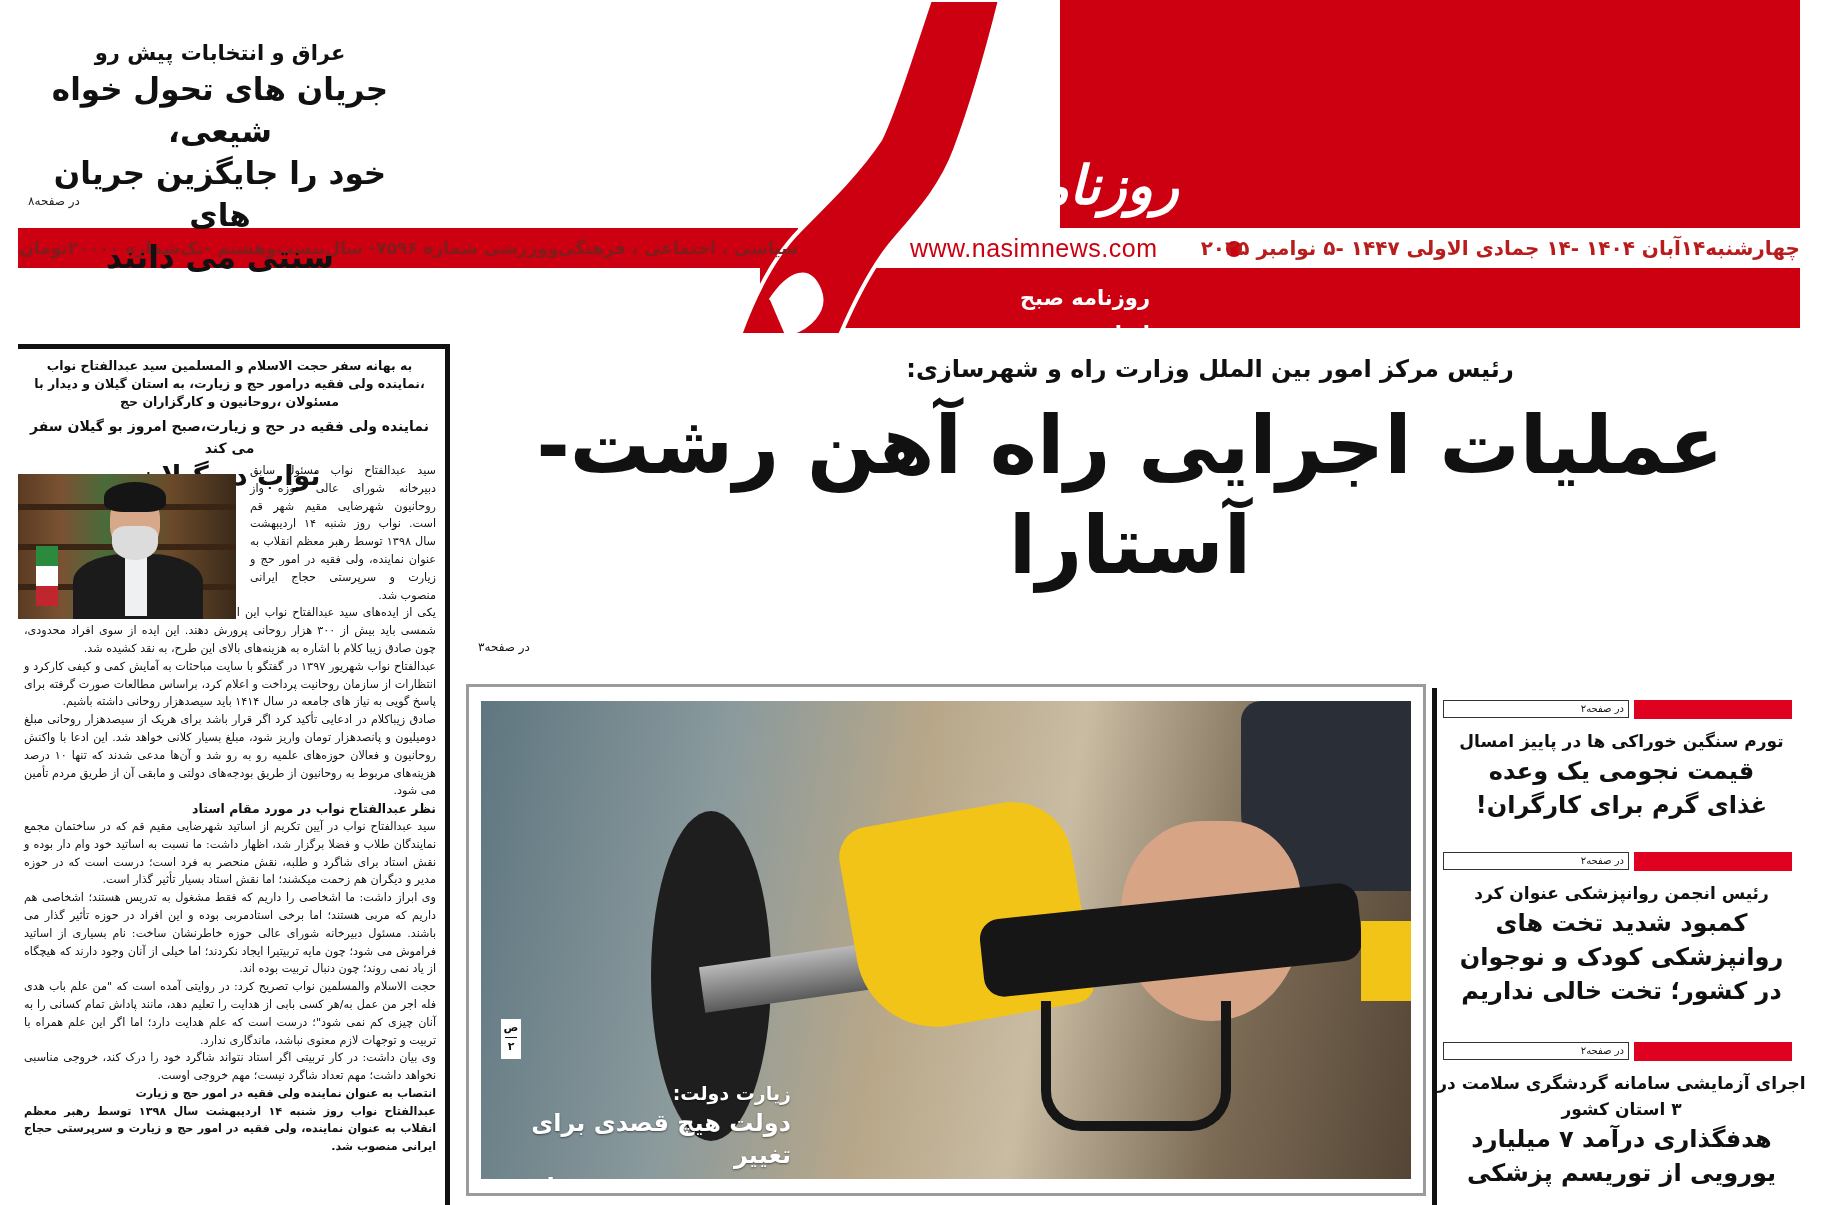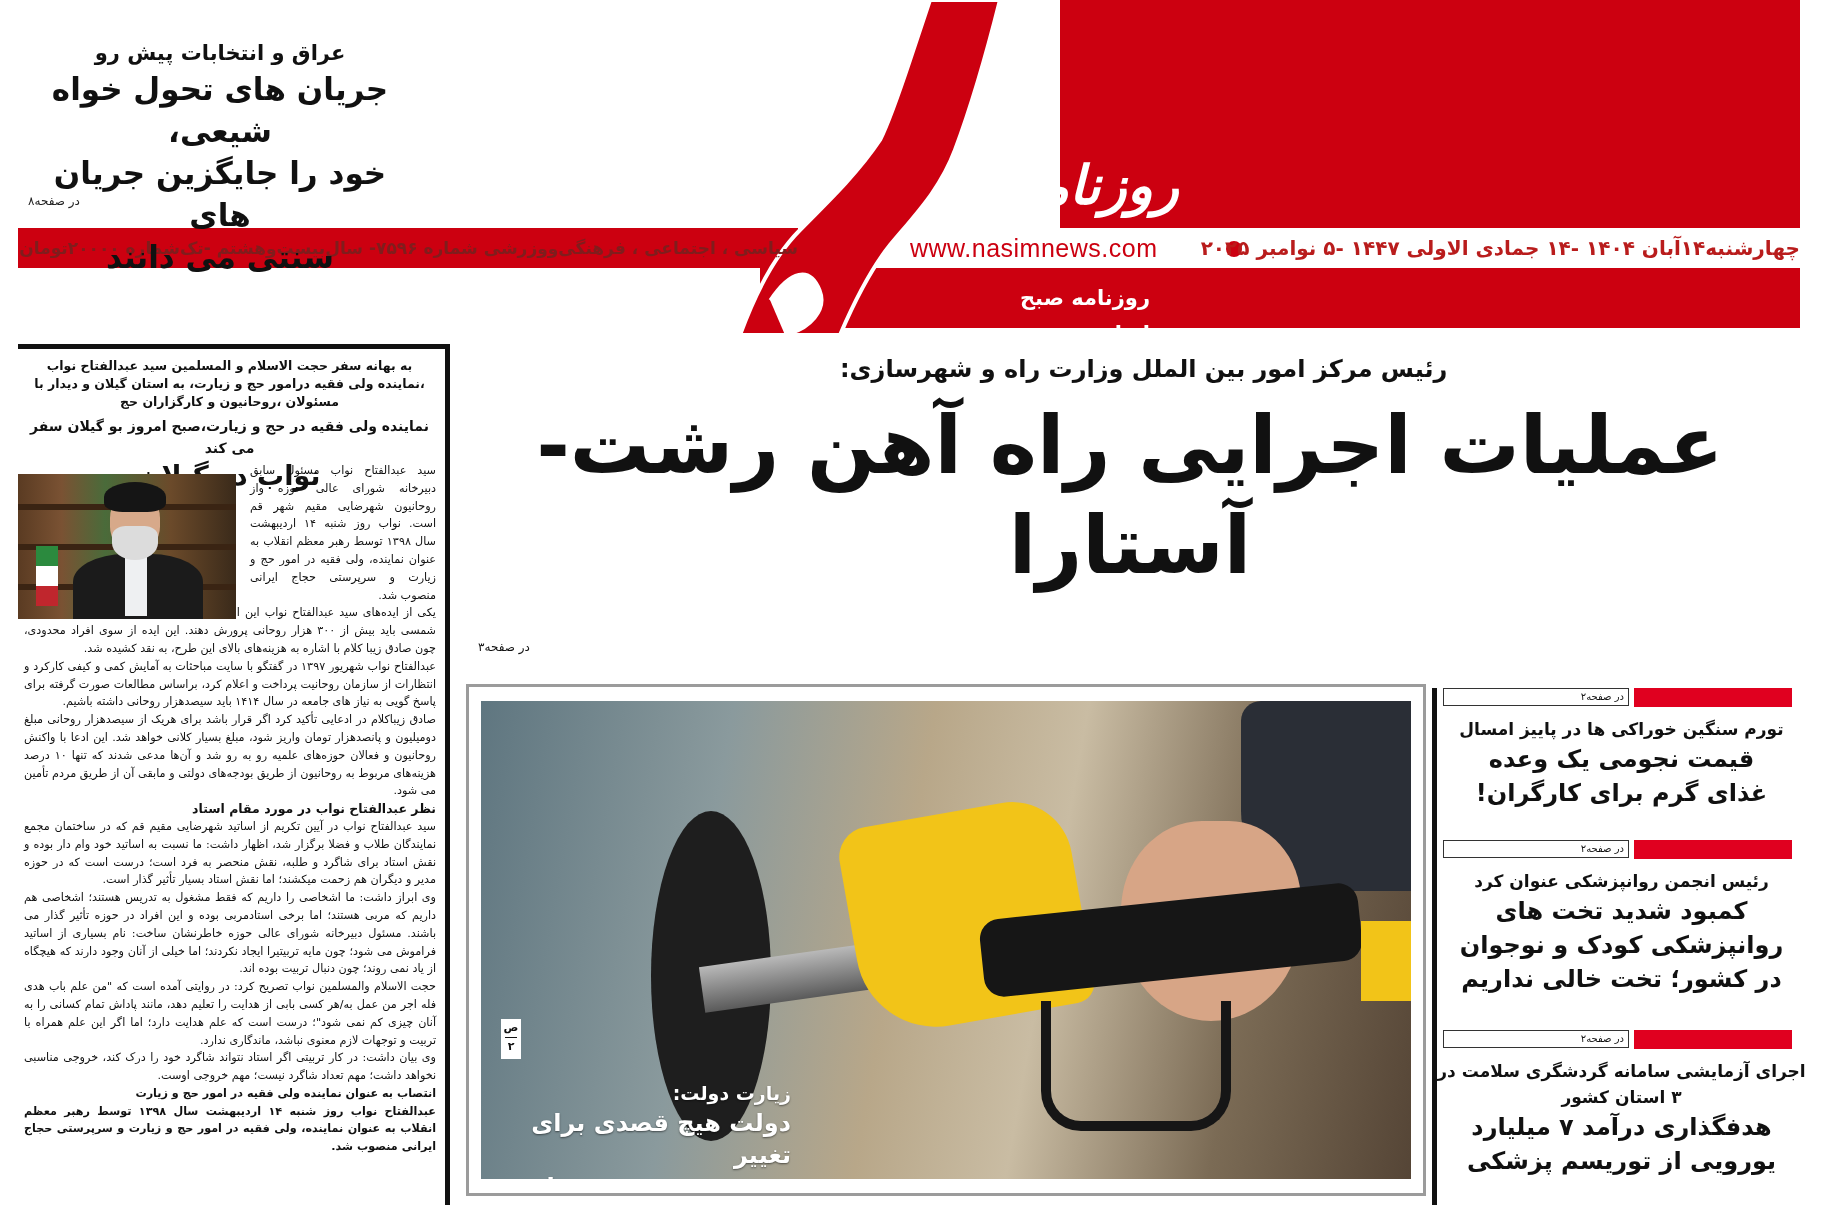--- a/index.html
+++ b/index.html
@@ -107,21 +107,21 @@
     position:absolute; left:6px; top:113px; width:412px;
     font-size:11.2px; line-height:17.8px; text-align:justify;
   }
   #left-body p { margin:0; }
   #left-body .intro { padding-left:226px; }
   #left-body .h { font-weight:bold; font-size:12.5px; }
   #left-body .b { font-weight:bold; }
 
   
   #main-kicker {
-    left:840px; top:352px; width:740px; text-align:left;
+    left:840px; top:352px; width:740px; text-align:center;
     font-size:24px; font-weight:bold; line-height:34px;
   }
   #main-title {
     left:480px; top:396px; width:1300px; text-align:center;
     font-size:80px; font-weight:bold; line-height:100px; letter-spacing:-1px;
   }
   #main-ref { left:478px; top:640px; font-size:12px; }
 
   
   #photo-frame {
@@ -175,21 +175,21 @@
     color:#fff; text-shadow:0 1px 2px rgba(0,0,0,.5);
   }
   #photo-caption .kicker { font-size:19px; font-weight:bold; line-height:28px; }
   #photo-caption .title { font-size:24px; font-weight:bold; line-height:32px; }
 
   
   #right-col {
     left:1432px; top:688px; width:374px; height:517px;
     border-left:5px solid #111; box-sizing:border-box;
   }
-  .story { position:absolute; left:0; width:369px; }
+  .story { position:absolute; left:0; width:369px;margin-top:12px; }
   .story .ref-row { position:relative; height:20px; }
   .story .ref-box {
     position:absolute; left:6px; top:0; width:176px; height:16px;
     border:1.5px solid #333; box-sizing:content-box;
     font-size:10px; line-height:16px; padding:0 4px; text-align:right; background:#fff;
   }
   .story .ref-bar {
     position:absolute; left:197px; top:0; width:158px; height:19px; background:#e0001f;
   }
   .story .kicker {

